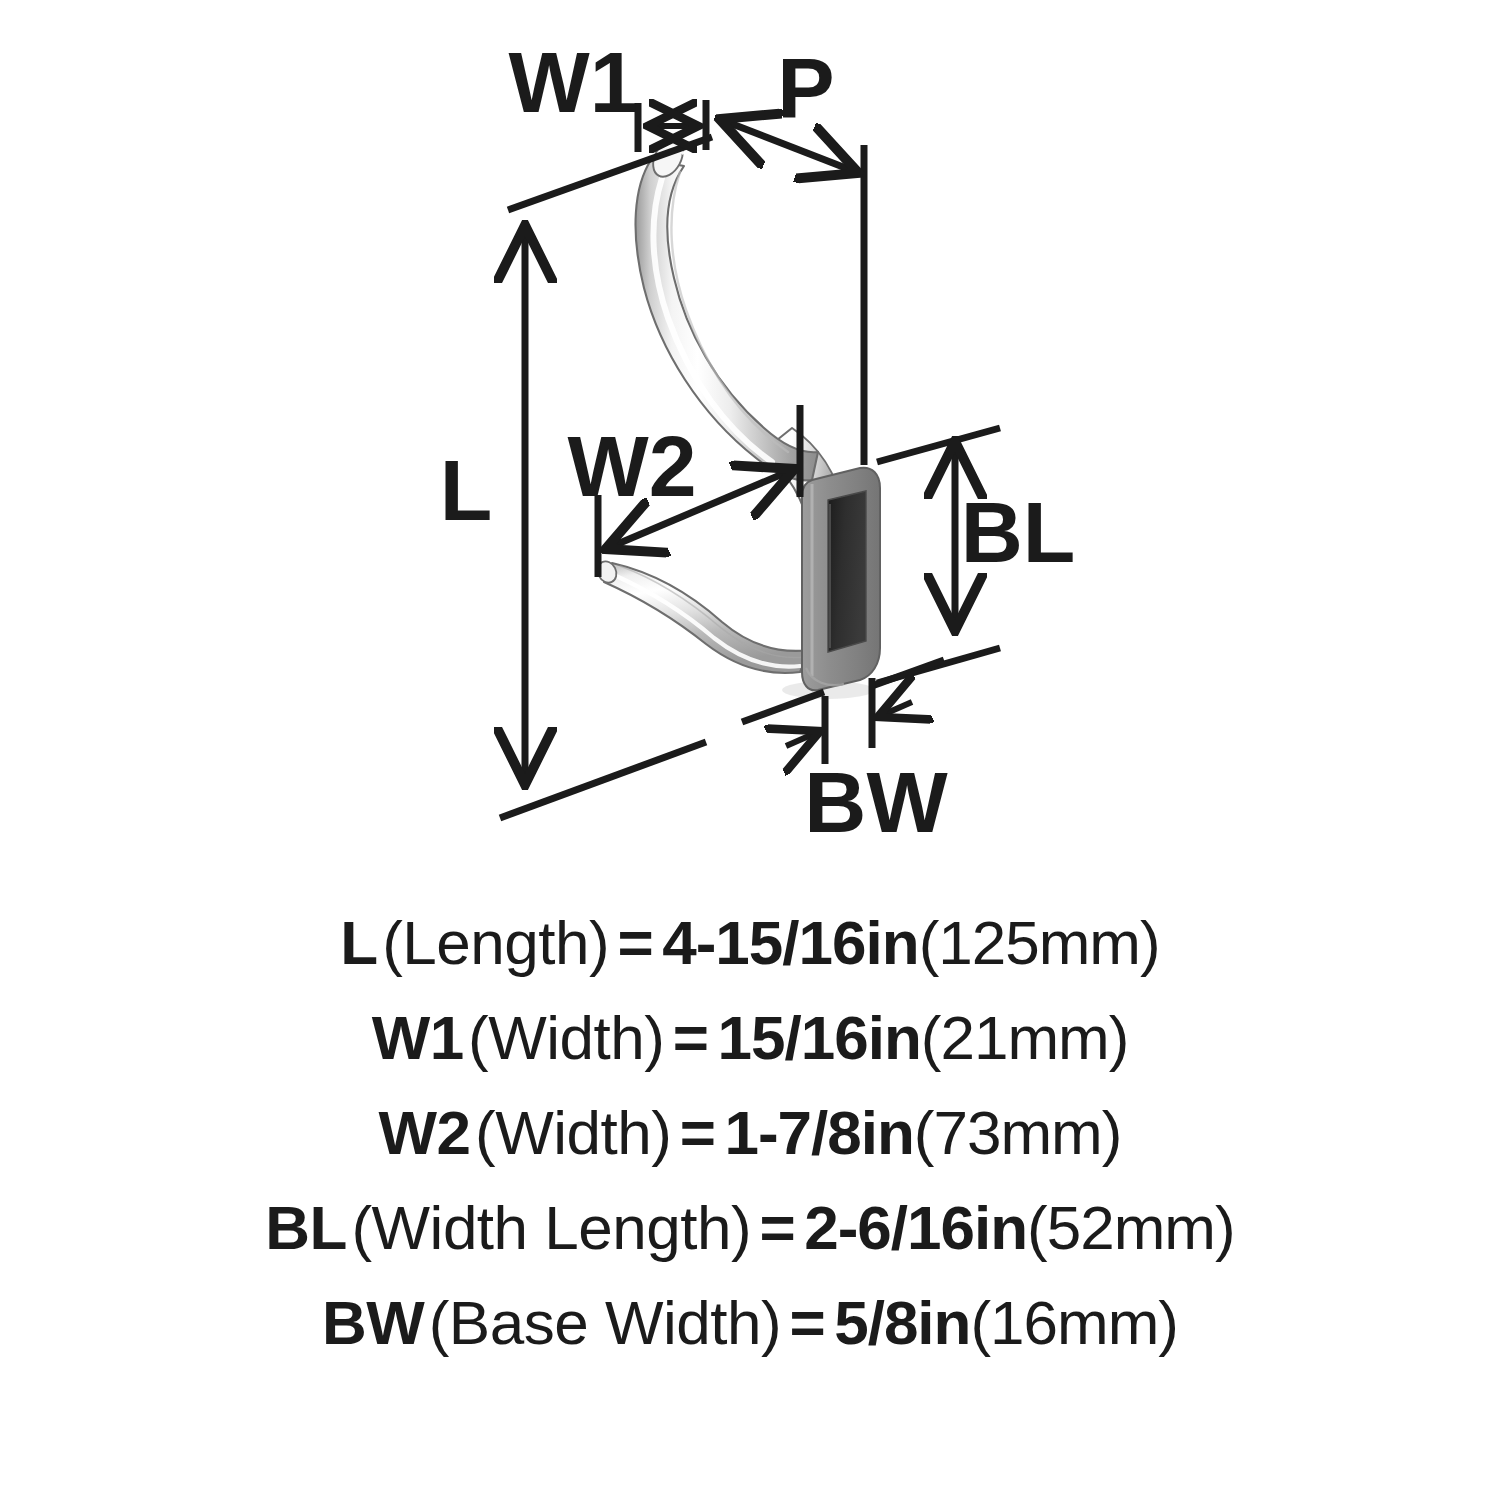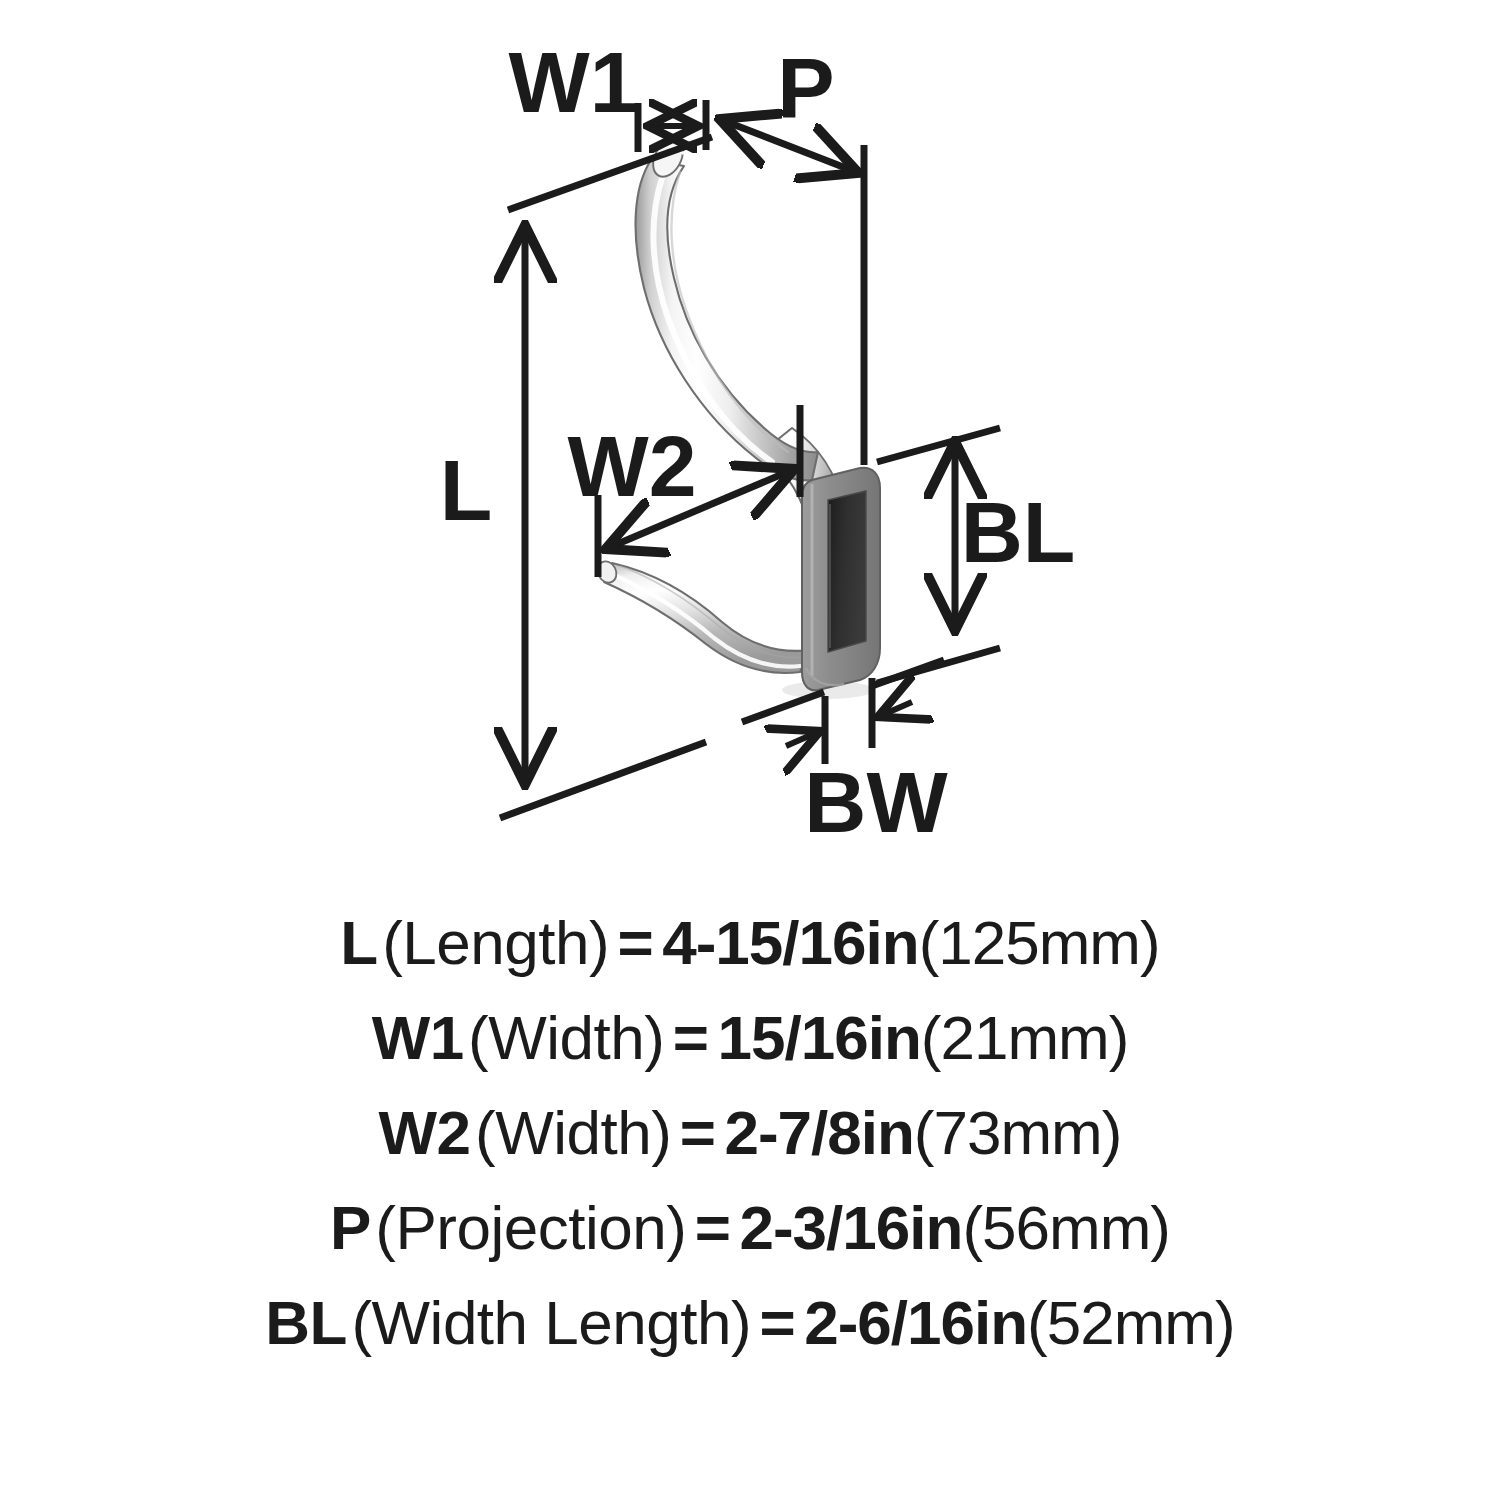--- a/index.html
+++ b/index.html
@@ -256,32 +256,32 @@
       <span class="spec-code">W1</span>
       <span class="spec-name">(Width)</span>
       <span class="spec-eq">=</span>
       <span class="spec-imperial">15/16in</span><span class="spec-metric">(21mm)</span>
     </div>
 
     <div class="spec-row">
       <span class="spec-code">W2</span>
       <span class="spec-name">(Width)</span>
       <span class="spec-eq">=</span>
-      <span class="spec-imperial">2-7/8in</span><span class="spec-metric">(73mm)</span>
-    </div>
-
-    <div class="spec-row">
-      <span class="spec-code">P</span>
-      <span class="spec-name">(Projection)</span>
-      <span class="spec-eq">=</span>
-      <span class="spec-imperial">2-3/16in</span><span class="spec-metric">(56mm)</span>
-    </div>
+      <span class="spec-imperial">1-7/8in</span><span class="spec-metric">(73mm)</span>
+    </div>
+
 
     <div class="spec-row">
       <span class="spec-code">BL</span>
       <span class="spec-name">(Width Length)</span>
       <span class="spec-eq">=</span>
       <span class="spec-imperial">2-6/16in</span><span class="spec-metric">(52mm)</span>
     </div>
 
+    <div class="spec-row">
+      <span class="spec-code">BW</span>
+      <span class="spec-name">(Base Width)</span>
+      <span class="spec-eq">=</span>
+      <span class="spec-imperial">5/8in</span><span class="spec-metric">(16mm)</span>
+    </div>
 
   </div>
 </div>
 
 </body></html>

